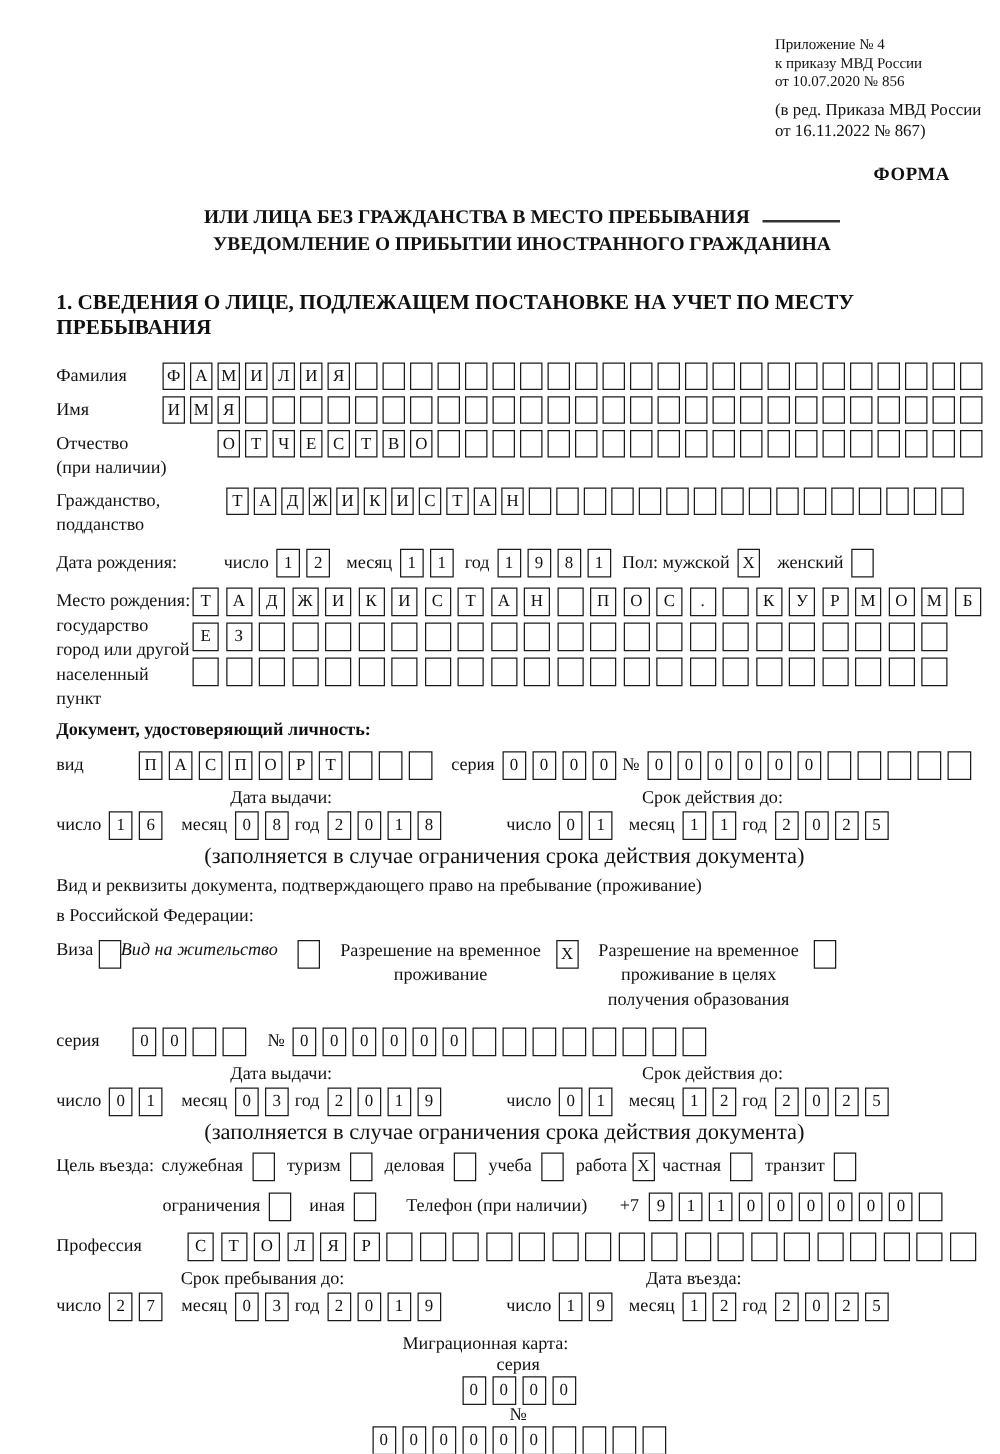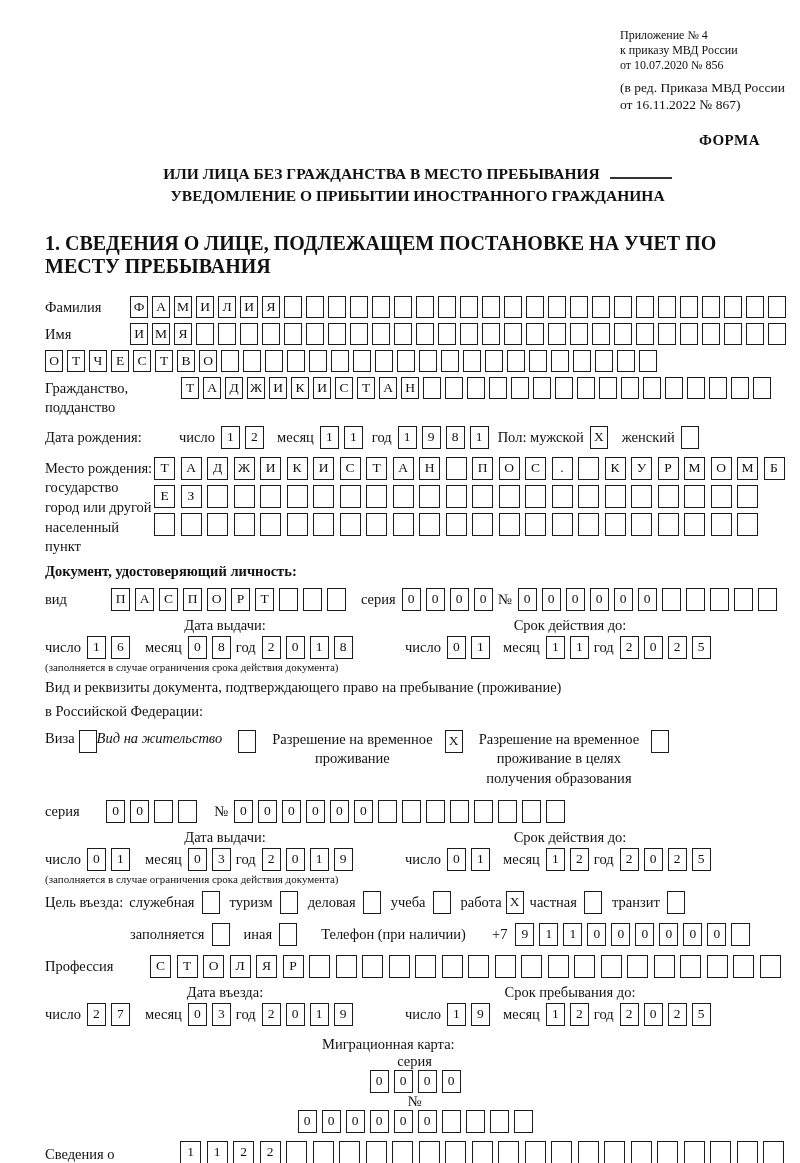--- a/index.html
+++ b/index.html
@@ -12,21 +12,21 @@
   .page { padding:28px 10px 10px 45px; width:800px; }
 
   
   .appendix { margin-left:575px; line-height:1.25; font-size:12px; }
   .appendix2 { margin-left:575px; line-height:1.25; font-size:13.5px; margin-top:7px; }
   .forma { text-align:right; padding-right:30px; font-weight:bold; font-size:15px; margin-top:18px; letter-spacing:.5px; }
 
   
   .title { text-align:center; font-weight:bold; font-size:15.5px; line-height:1.45; margin-top:14px; }
   .title .uline { display:inline-block; width:62px; border-bottom:2px solid #333; height:14px; margin-left:10px; }
-  .sect { font-weight:bold; font-size:20px; margin-top:24px; margin-bottom:18px; }
+  .sect { font-weight:bold; font-size:17px; margin-top:24px; margin-bottom:18px; }
 
   
   .row { display:flex; align-items:flex-start; margin-bottom:5px; }
   .lab { font-size:14.5px; line-height:1.35; padding-top:2px; }
 
   
   .cells { display:flex; flex-wrap:nowrap; }
   .cell {
     display:inline-block; width:18px; height:22px; border:1.6px solid #1c1c1c;
     margin-right:4px; text-align:center; font-size:13.5px; line-height:19px;
@@ -39,21 +39,21 @@
     text-align:center; font-size:13.5px; line-height:20px; background:#fff; flex:0 0 auto;
   }
 
   .stack > .cells { margin-bottom:5px; }
 
   
   .dates { display:flex; margin-bottom:2px; }
   .dcol { display:flex; align-items:center; }
   .dhead-row { display:flex; margin-bottom:2px; margin-top:6px; }
   .dlabel { margin-right:6px; }
-  .note { font-size:11px; text-align:left; padding-right:28px; margin-top:2px; margin-bottom:6px; }
+  .note { font-size:18px; text-align:center; padding-right:28px; margin-top:2px; margin-bottom:6px; }
 
   .center-bold { text-align:left; font-weight:bold; font-size:14.5px; margin:6px 40px 8px 0; }
 
   .permits { display:flex; align-items:flex-start; margin:10px 0 12px 0; }
   .permit-label-2l { text-align:center; line-height:1.35; }
   .purpose { display:flex; align-items:center; flex-wrap:nowrap; margin-bottom:9px; }
   .purpose .cbox { margin:0 10px 0 7px; }
 </style>
 </head>
 <body>
@@ -144,20 +144,24 @@
         <span class="cell"></span>
         <span class="cell"></span>
         <span class="cell"></span>
         <span class="cell"></span>
         <span class="cell"></span>
         <span class="cell"></span>
       </div>
   </div>
 
   <div class="row">
+    <div class="lab" style="width:130px;">
+      <div>Отчество</div>
+      <div>(при наличии)</div>
+    </div>
     <div class="cells">
         <span class="cell">О</span>
         <span class="cell">Т</span>
         <span class="cell">Ч</span>
         <span class="cell">Е</span>
         <span class="cell">С</span>
         <span class="cell">Т</span>
         <span class="cell">В</span>
         <span class="cell">О</span>
         <span class="cell"></span>
@@ -522,21 +526,21 @@
     <span class="cbox"></span>
     <span>работа</span>
     <span class="cbox" style="margin-right:6px; margin-left:4px;">X</span>
     <span>частная</span>
     <span class="cbox"></span>
     <span>транзит</span>
     <span class="cbox"></span>
   </div>
 
   <div class="purpose" style="margin-left:85px;">
-    <span>заполняется</span>
+    <span>ограничения</span>
     <span class="cbox" style="margin-right:14px;"></span>
     <span>иная</span>
     <span class="cbox" style="margin-right:24px;"></span>
     <span>Телефон (при наличии)</span>
     <span style="margin:0 8px 0 26px;">+7</span>
     <span class="cells num">
         <span class="cell">9</span>
         <span class="cell">1</span>
         <span class="cell">1</span>
         <span class="cell">0</span>
@@ -573,22 +577,22 @@
         <span class="cell"></span>
         <span class="cell"></span>
         <span class="cell"></span>
         <span class="cell"></span>
         <span class="cell"></span>
         <span class="cell"></span>
       </div>
   </div>
 
   <div class="dhead-row">
+    <div style="width:330px; text-align:center;">Срок пребывания до:</div>
     <div style="width:360px; text-align:center;">Дата въезда:</div>
-    <div style="width:330px; text-align:center;">Срок пребывания до:</div>
   </div>
   <div class="dates">
     <div class="dcol" style="width:360px;">
       <span class="dlabel">число</span>
       <span class="cells num">
           <span class="cell">2</span>
           <span class="cell">7</span>
         </span>
       <span class="dlabel" style="margin-left:10px;">месяц</span>
       <span class="cells num">

